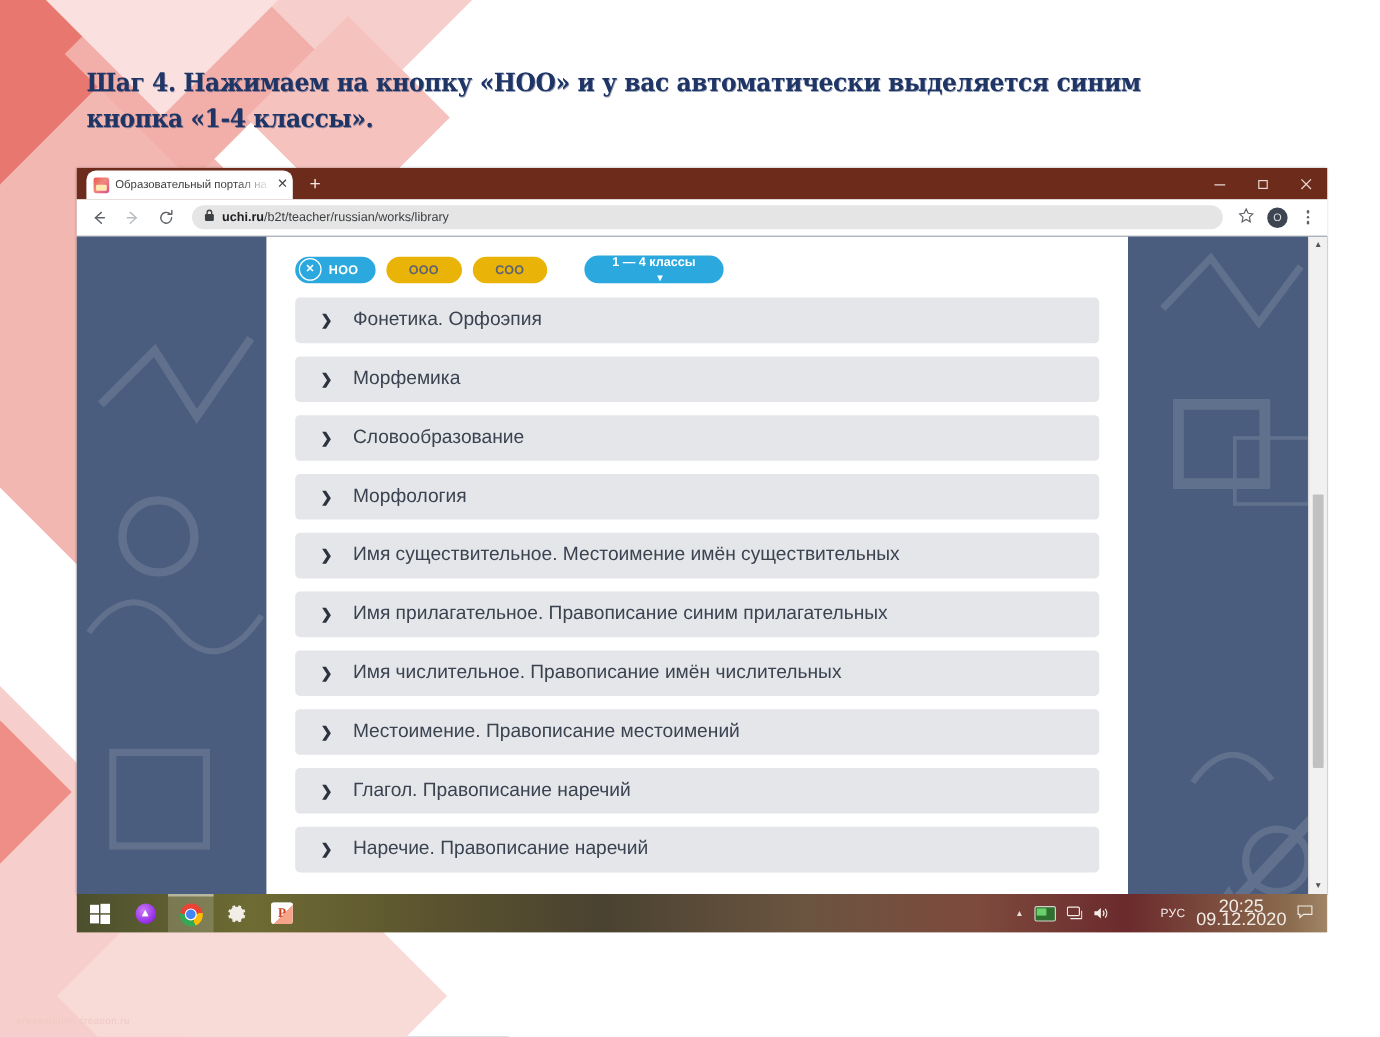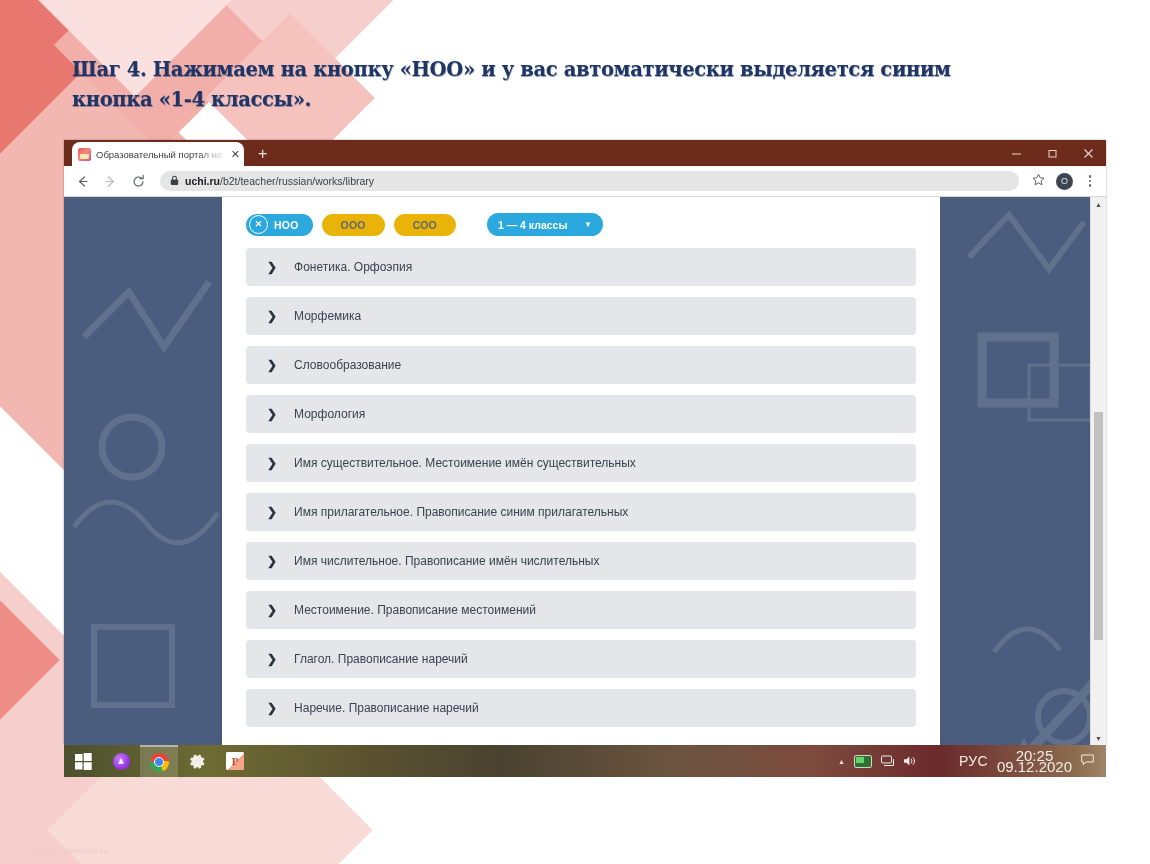--- a/index.html
+++ b/index.html
@@ -119,30 +119,31 @@
   .chip-x{
     width:17px;height:17px;border-radius:50%;border:1.6px solid #fff;
     display:flex;align-items:center;justify-content:center;flex:none;
     font-size:9px;line-height:1;
   }
   #grade-select{
     margin-left:22px;height:23px;border-radius:12px;background:#2BA9DF;color:#fff;
     font-size:10.5px;font-weight:bold;display:flex;align-items:center;
     justify-content:space-between;padding:0 11px;min-width:116px;cursor:pointer;
     box-sizing:border-box;
+    flex-direction:column;
   }
   #grade-caret{font-size:8px;margin-left:10px;}
 
   #topic-list{padding:12px 24px 0 24px;}
   .topic-row{
     height:38px;background:#E4E6EA;border-radius:4px;margin-bottom:11px;
     display:flex;align-items:center;padding-left:21px;gap:17px;cursor:pointer;
   }
   .chev{color:#2b3340;font-size:12px;font-weight:bold;flex:none;line-height:1;}
-  .topic-label{font-size:12px;color:#3b4250;white-space:nowrap;text-align:center;}
+  .topic-label{font-size:16px;color:#3b4250;white-space:nowrap;text-align:center;}
 
   
   #scrollbar{
     position:absolute;right:0;top:0;width:15px;height:100%;background:#F1F1F1;
     border-left:1px solid #dcdcdc;
   }
   .sb-arrow{
     height:15px;display:flex;align-items:center;justify-content:center;
     font-size:7px;color:#50535a;cursor:pointer;
   }
@@ -188,21 +189,21 @@
   #taskbar-right{
     margin-left:auto;display:flex;align-items:center;gap:9px;padding-right:12px;
     color:#f2ece6;font-size:9.5px;
   }
   #tray-up{font-size:7px;color:#e8ded6;cursor:pointer;}
   #tray-battery{width:16px;height:11px;background:#2f6f2f;border:1px solid #cfd6cb;
     border-radius:2px;position:relative;cursor:pointer;}
   #tray-battery:after{content:"";position:absolute;left:1.5px;top:1.5px;
     width:8px;height:6px;background:#6ad06a;}
   .tray-ico{cursor:pointer;display:flex;align-items:center;color:#f2ece6;}
-  #tray-lang{font-size:14px;letter-spacing:.3px;cursor:pointer;padding-left:33px;}
+  #tray-lang{font-size:10px;letter-spacing:.3px;cursor:pointer;padding-left:33px;}
   #tray-clock{text-align:center;line-height:11px;cursor:pointer;}
   #tray-clock div{font-size:15px;}
   #tray-notify{cursor:pointer;}
 
   #watermark{
     position:absolute;left:14px;top:846px;font-size:8px;color:#f0c9c4;
     letter-spacing:.4px;
   }
 </style>
 </head>

